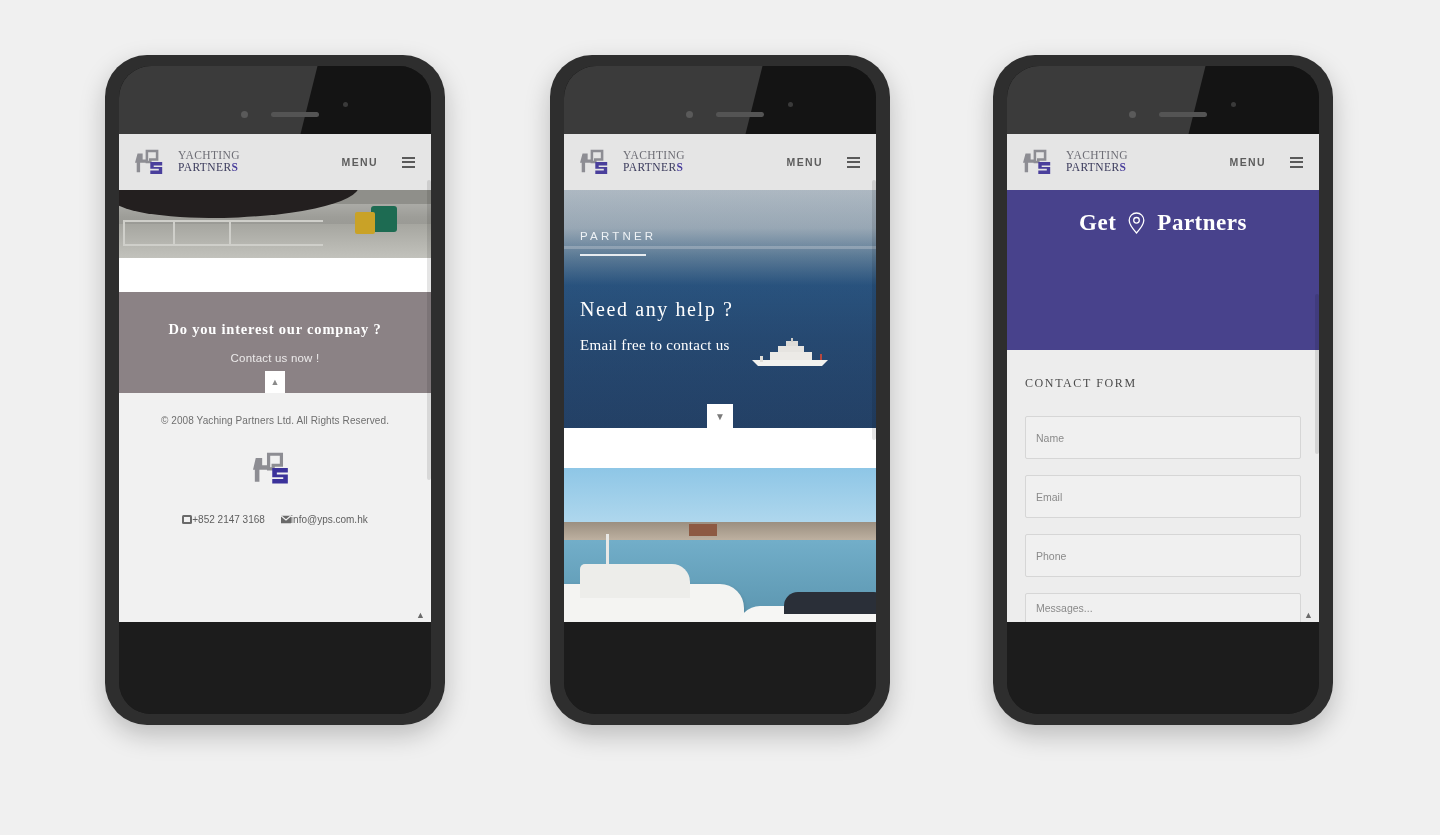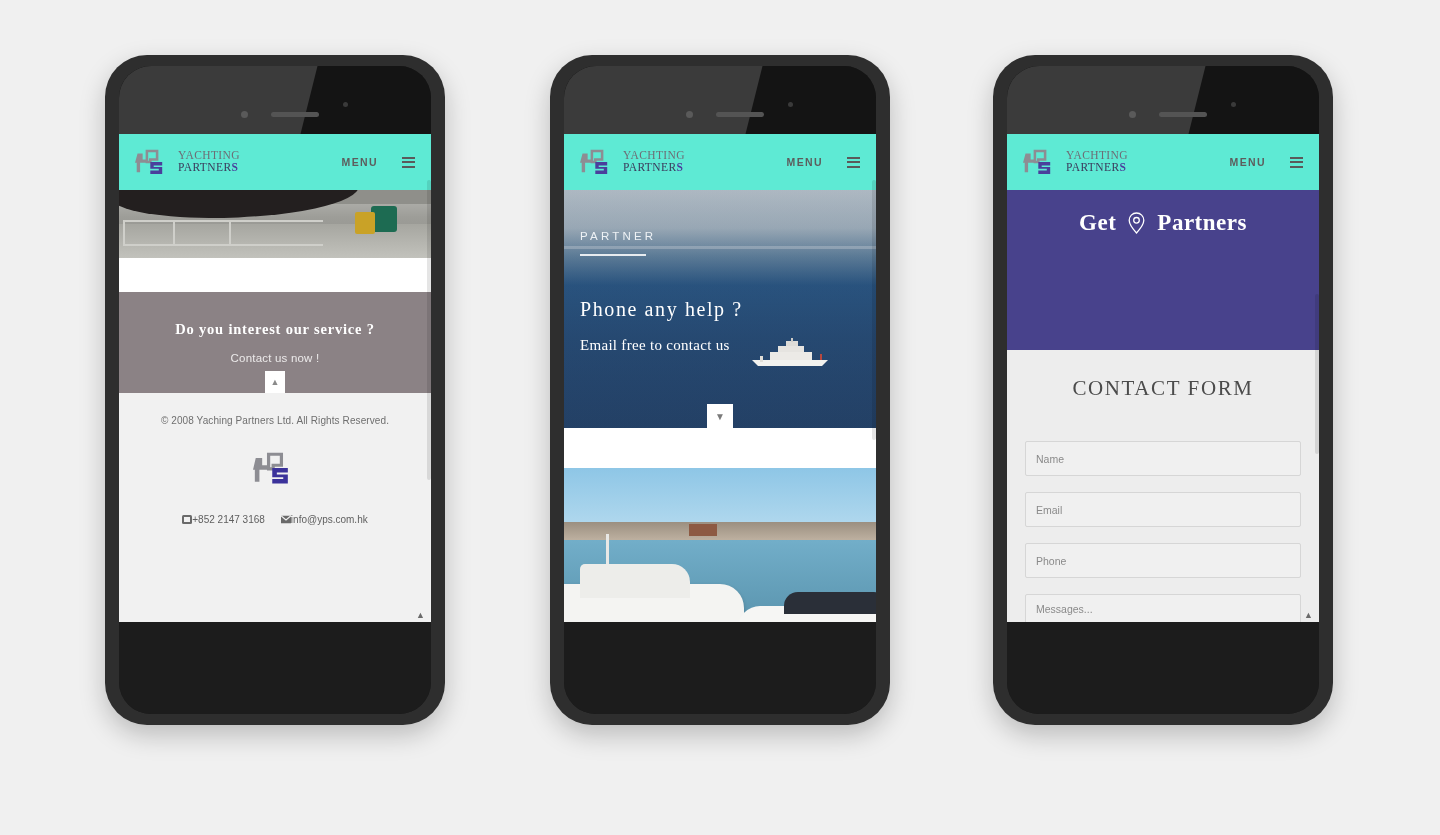--- a/index.html
+++ b/index.html
@@ -63,21 +63,21 @@
   .screen-scrollbar {
     position: absolute; right: 0; top: 0; width: 4px;
     background: rgba(0,0,0,0.10);
     border-radius: 2px;
     z-index: 40;
   }
 
   
   .site-header {
     position: relative;
-    height: 56px; background: #5eead4;
+    height: 56px; background: #e5e5e5;
     display: flex; align-items: center; justify-content: space-between;
     padding: 0 16px;
     z-index: 30;
   }
   .brand { display: flex; align-items: center; gap: 9px; }
   .brand-mark { width: 34px; height: 28px; display: block; }
   .brand-words {
     display: flex; flex-direction: column;
     font-family: "Liberation Serif", serif;
     line-height: 1.03;
@@ -246,26 +246,26 @@
   .direction-title {
     font-family: "Liberation Serif", serif;
     font-size: 23px; color: #ffffff; font-weight: bold;
     display: flex; align-items: center; gap: 12px; letter-spacing: 0.5px;
   }
   .pin { width: 17px; height: 22px; display:block; }
   .form-panel {
     background: #ededed; height: 100%; padding: 26px 18px 0;
   }
   .form-title {
-    text-align: center; font-family: "Liberation Serif", serif;
-    font-size: 21px; letter-spacing: 1.6px; color: #4b4b4b;
-    margin-bottom: 40px;
+    text-align: left; font-family: "Liberation Serif", serif;
+    font-size: 12px; letter-spacing: 1.6px; color: #4b4b4b;
+    margin-bottom: 25px;
   }
   .field {
-    width: 100%; height: 35px; background: #f0f0f0;
+    width: 100%; height: 43px; background: #f0f0f0;
     border: 1px solid #d6d6d6; border-radius: 2px;
     font-family: "Liberation Sans", sans-serif;
     font-size: 10.5px; color: #7b7b7b;
     padding: 0 10px; margin-bottom: 16px; outline: none;
   }
   .field::placeholder { color: #8a8a8a; }
   .textarea {
     width: 100%; height: 96px; background: #f0f0f0;
     border: 1px solid #d6d6d6; border-radius: 2px;
     font-family: "Liberation Sans", sans-serif;
@@ -323,21 +323,21 @@
           <div class="sy-rail2"></div>
           <div class="sy-rail"></div>
           <div class="sy-mach"></div>
           <div class="sy-mach2"></div>
         </div>
 
         <div class="white-gap" style="height:34px"></div>
 
 
         <div class="promo" style="height:101px; position:relative;">
-          <div class="promo-title">Do you interest our service ?</div>
+          <div class="promo-title">Do you interest our compnay ?</div>
           <div class="promo-sub">Contact us now !</div>
           <div class="scroll-top-btn" style="bottom:0;">▲</div>
         </div>
 
         <div class="footer">
           <div class="footer-copy">© 2008 Yaching Partners Ltd. All Rights Reserved.</div>
           <svg class="footer-logo" viewBox="0 0 48 38">
             <path d="M3 8 h7 v8 h7 v5 h-10 v13 h-5 v-13 h-2 z" fill="#8d8d93"></path>
             <path d="M17 4 h14 v12 h-9 v4 h-5 z" fill="none" stroke="#8d8d93" stroke-width="3.5"></path>
             <path d="M21 19 h17 v5 h-12 v2 h12 v10 h-17 v-5 h12 v-2 h-12 z" fill="#3b329b"></path>
@@ -397,21 +397,21 @@
                 <span></span>
               </span>
           </div>
         </div>
 
         <div class="hero">
           <div class="hero-horizon"></div>
           <div class="hero-shade"></div>
           <div class="hero-eyebrow">PARTNER</div>
           <div class="hero-rule"></div>
-          <div class="hero-h1">Phone any help ?</div>
+          <div class="hero-h1">Need any help ?</div>
           <div class="hero-h2">Email free to contact us</div>
           <svg class="yacht" viewBox="0 0 86 30">
             <path d="M4 22 L80 22 L74 28 L10 28 Z" fill="#f2f2ef"></path>
             <rect x="22" y="14" width="42" height="8" fill="#eceae6"></rect>
             <rect x="30" y="8" width="26" height="6" fill="#e6e4e0"></rect>
             <rect x="38" y="3" width="12" height="5" fill="#dedcd8"></rect>
             <rect x="43" y="0" width="2" height="4" fill="#cfcdc9"></rect>
             <rect x="12" y="18" width="3" height="6" fill="#e0ded8"></rect>
             <rect x="72" y="16" width="2" height="6" fill="#b8483f"></rect>
           </svg>

